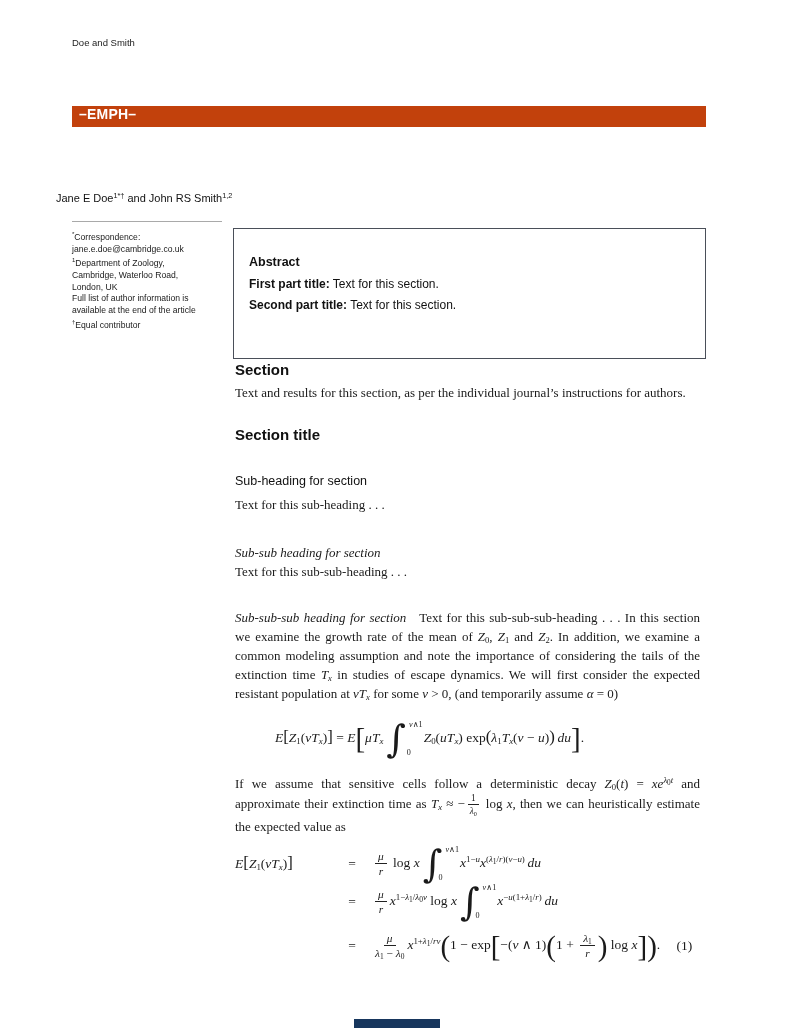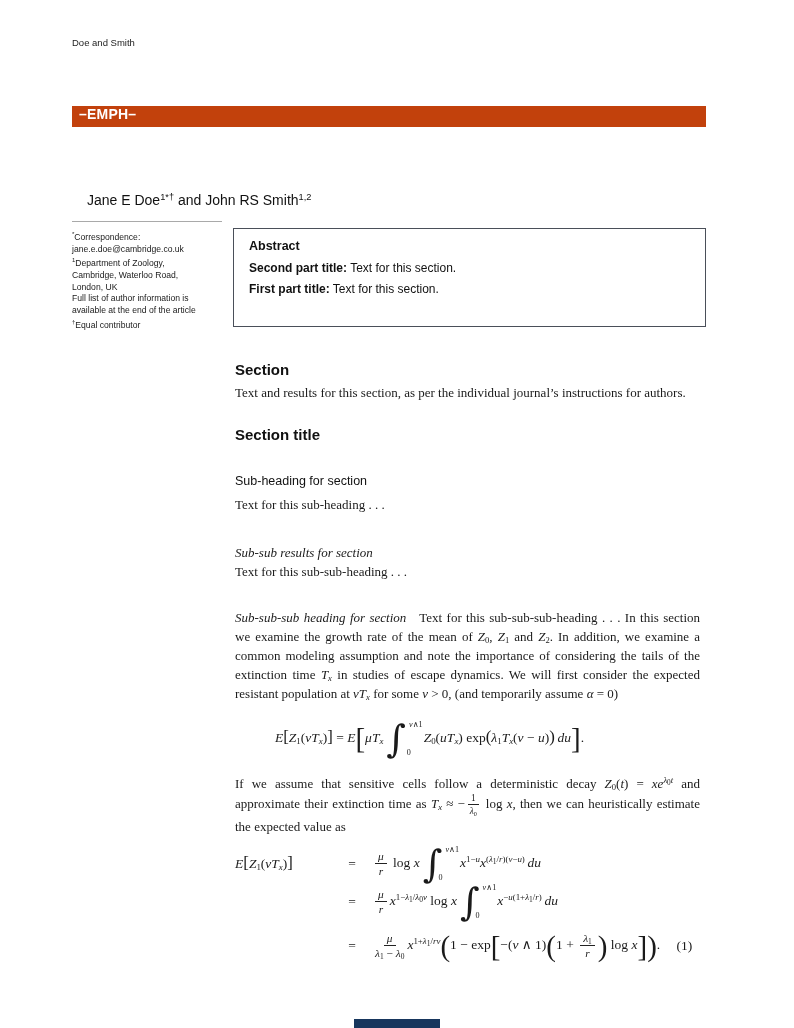--- a/index.html
+++ b/index.html
@@ -10,31 +10,31 @@
         font-size:9.5px;color:#222;}
 
   .banner{position:absolute;left:72px;top:106px;width:634px;height:21px;background:#c2410c;
         display:flex;}
   .banner-label{font-family:"Liberation Sans",sans-serif;font-weight:bold;font-size:14px;
         color:#ffffff;padding-left:7px;letter-spacing:0.2px;}
 
   .article-title{position:absolute;left:70px;top:143px;font-family:"Liberation Sans",sans-serif;
         font-size:30px;font-weight:400;color:#111;letter-spacing:-0.3px;}
 
-  .authors{position:absolute;left:87px;top:192px;font-family:"Liberation Sans",sans-serif;
-        font-size:14px;color:#111;}
+  .authors{position:absolute;left:56px;top:192px;font-family:"Liberation Sans",sans-serif;
+        font-size:11px;color:#111;}
   .authors sup{font-size:65%;}
 
   .sidebar{position:absolute;left:72px;top:221px;width:150px;border-top:1px solid #a9a9a9;
         padding-top:7px;font-family:"Liberation Sans",sans-serif;font-size:8.6px;
         line-height:11.7px;color:#1a1a1a;}
   .sidebar sup{font-size:70%;}
 
   .abstract-box{position:absolute;left:233px;top:228px;width:441px;height:77px;
-        border:1.4px solid #4a4f59;padding:10px 15px;font-family:"Liberation Sans",sans-serif;
+        border:1.4px solid #4a4f59;padding:26px 15px;font-family:"Liberation Sans",sans-serif;
         font-size:12px;color:#111;}
   .abstract-heading{font-weight:bold;font-size:12.5px;margin-bottom:8px;}
   .abstract-row{margin-top:7px;}
   .abstract-row b{font-weight:bold;}
 
   .main{position:absolute;left:235px;top:361px;width:465px;font-size:13px;line-height:19px;}
   .main p{margin:0;text-align:justify;}
   .h-bold{font-family:"Liberation Sans",sans-serif;font-weight:bold;font-size:15px;
         color:#111;margin:0 0 5px 0;line-height:17px;}
   .h-sub{font-family:"Liberation Sans",sans-serif;font-weight:normal;font-size:12.5px;
@@ -86,35 +86,35 @@
     <span class="banner-label">–EMPH–</span>
   </div>
 
 
   <div class="authors m">Jane E Doe<sup>1*†</sup> and John RS Smith<sup>1,2</sup></div>
 
   <div class="sidebar"><sup>*</sup>Correspondence:<br>jane.e.doe@cambridge.co.uk<br><sup>1</sup>Department of Zoology,<br>Cambridge, Waterloo Road,<br>London, UK<br>Full list of author information is<br>available at the end of the article<br><sup>†</sup>Equal contributor</div>
 
   <div class="abstract-box">
     <div class="abstract-heading">Abstract</div>
+    <div class="abstract-row"><b>First part title:</b><span> Text for this section.</span></div>
     <div class="abstract-row"><b>Second part title:</b><span> Text for this section.</span></div>
-    <div class="abstract-row"><b>First part title:</b><span> Text for this section.</span></div>
   </div>
 
   <div class="main m">
 
     <div class="h-bold">Section</div>
     <p>Text and results for this section, as per the individual journal’s instructions for authors.</p>
 
     <div class="h-bold mt-section">Section title</div>
 
     <div class="h-sub mt-subhead">Sub-heading for section</div>
     <p>Text for this sub-heading . . .</p>
 
-    <div class="mt-subhead"><i>Sub-sub results for section</i></div>
+    <div class="mt-subhead"><i>Sub-sub heading for section</i></div>
     <p>Text for this sub-sub-heading . . .</p>
 
     <p class="mt-para"><i>Sub-sub-sub heading for section</i> Text for this sub-sub-sub-heading . . . In this section we examine the growth rate of the mean of <i>Z</i><sub>0</sub>, <i>Z</i><sub>1</sub> and <i>Z</i><sub>2</sub>. In addition, we examine a common modeling assumption and note the importance of considering the tails of the extinction time <i>T<sub>x</sub></i> in studies of escape dynamics. We will first consider the expected resistant population at <i>vT<sub>x</sub></i> for some <i>v</i> &gt; 0, (and temporarily assume <i>α</i> = 0)</p>
 
     <div class="display-eq"><i>E</i><span class="b1">[</span><i>Z</i><sub>1</sub>(<i>vT<sub>x</sub></i>)<span class="b1">]</span> = <i>E</i><span class="b2">[</span><i>μT<sub>x</sub></i><span class="integral">
           <span class="isym">∫</span>
           <span class="ilims">
             <span class="it"><i>v</i>∧1</span>
             <span class="ib">0</span>
           </span>

